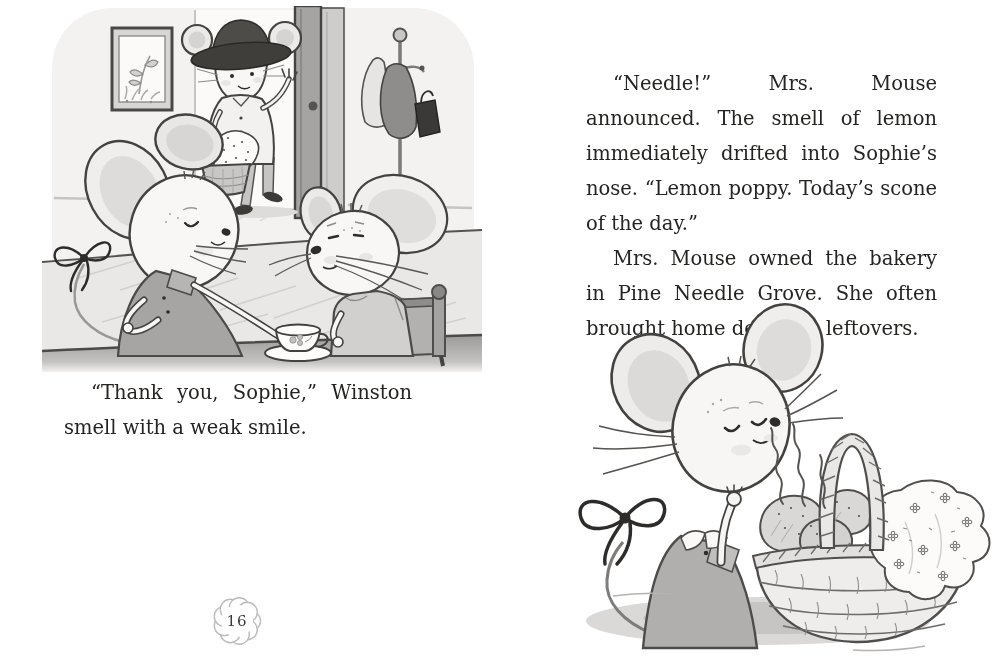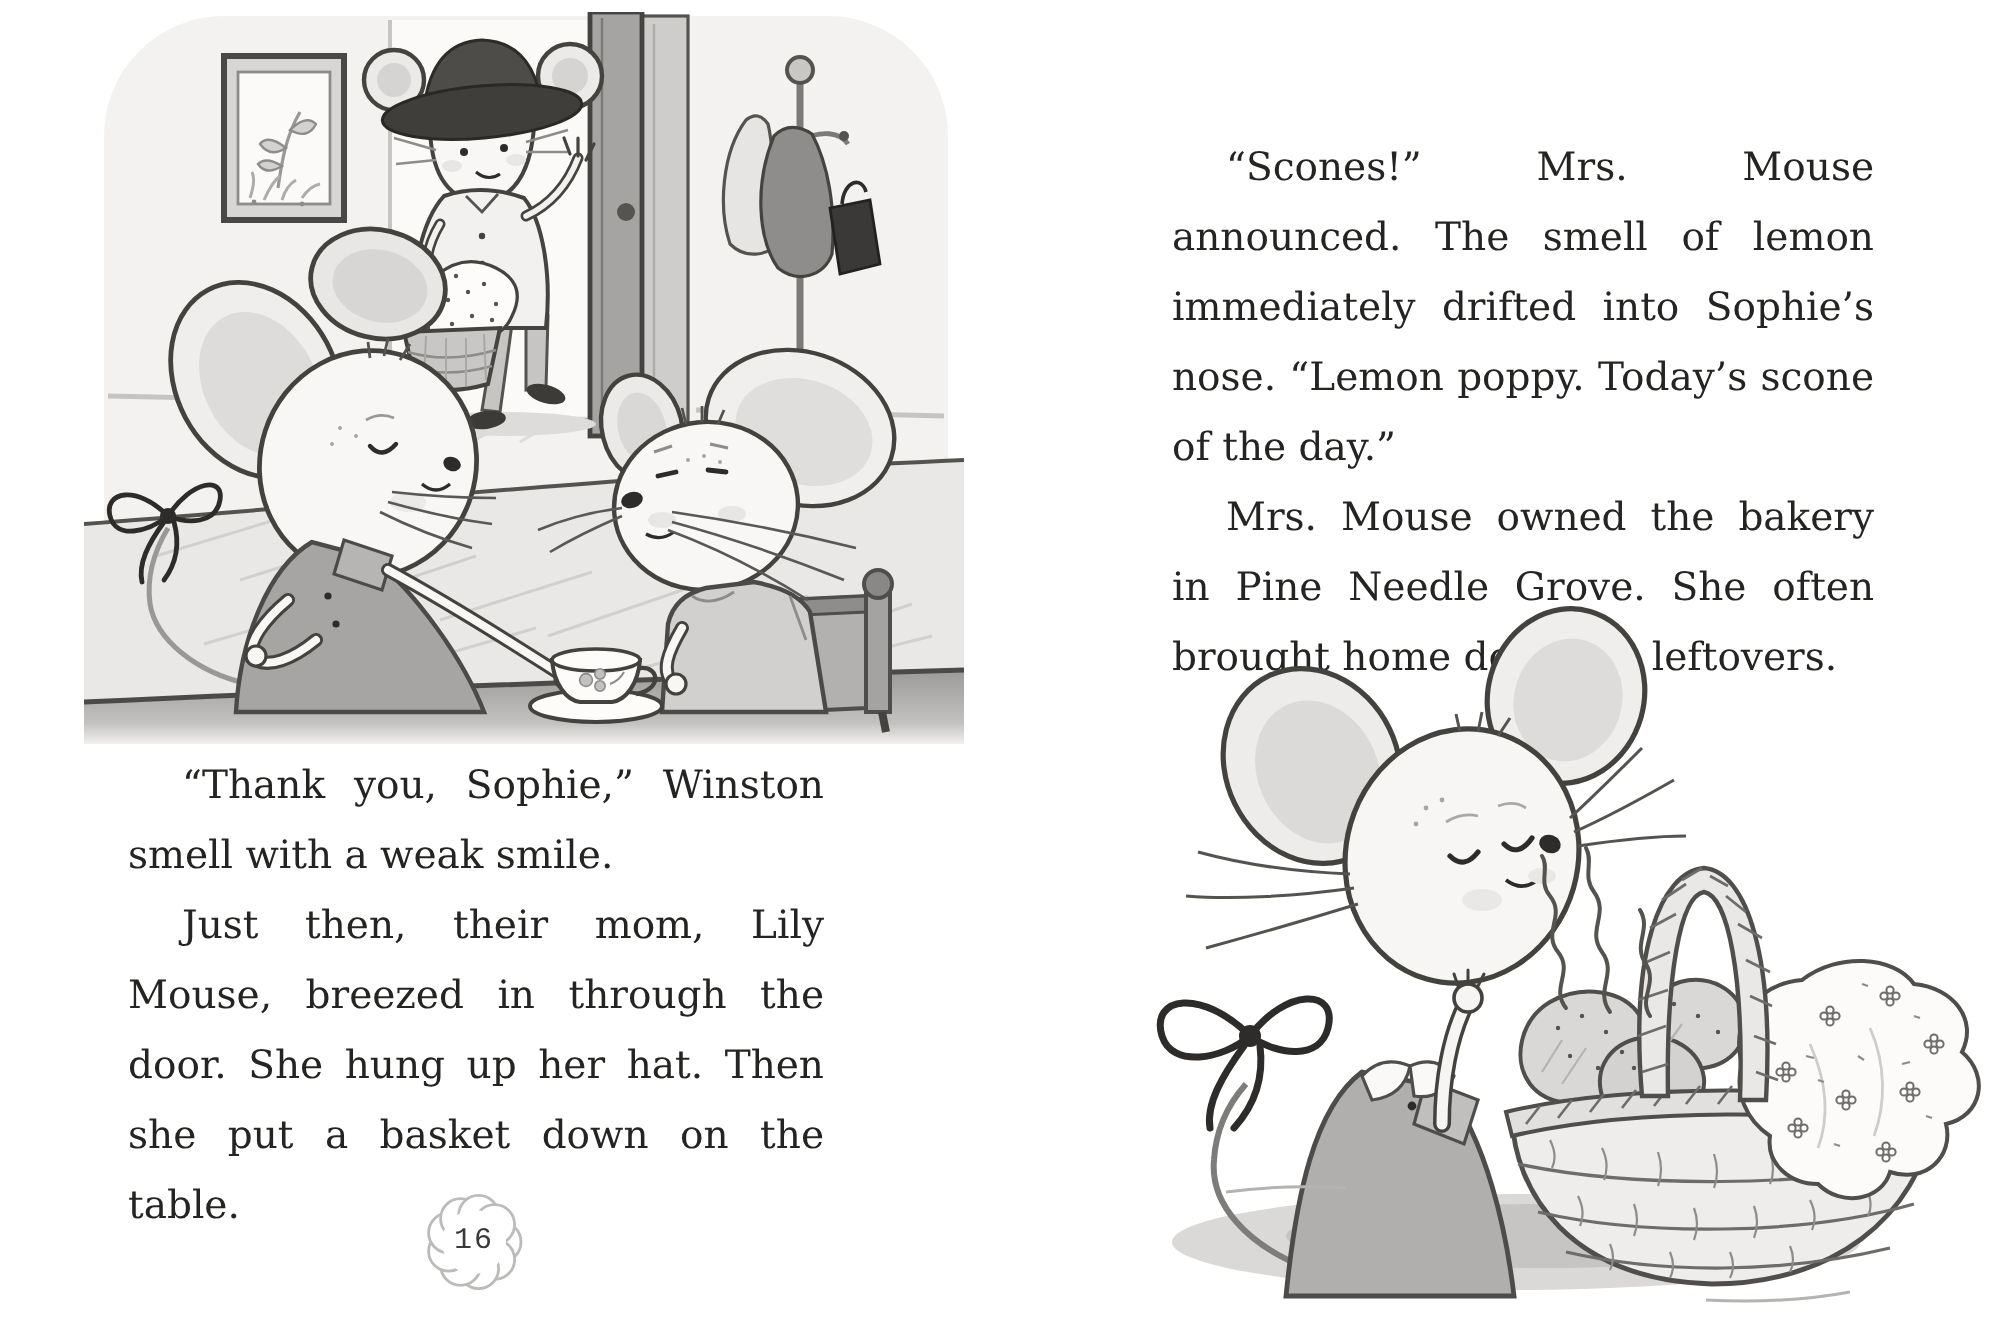--- a/index.html
+++ b/index.html
@@ -13,21 +13,21 @@
   .illus-left{left:42px;top:6px;width:440px;height:366px;}
   .illus-right{left:553px;top:296px;width:442px;height:366px;}
   .text-col{position:absolute;color:#242422;font-size:19.5px;line-height:35px;}
   .text-col p{margin:0;text-indent:27px;text-align:justify;}
   .text-left{left:64px;top:375px;width:348px;}
   .text-right{left:586px;top:66px;width:351px;}
   .pagenum-wrap{position:absolute;left:212px;top:596px;width:50px;height:50px;}
   .pagenum-wrap svg{position:absolute;inset:0;}
   .pagenum{
     position:absolute;inset:0;text-align:center;line-height:50px;
-    font-size:15px;color:#3a3a38;letter-spacing:1px;font-family:Liberation Mono, monospace;
+    font-size:15px;color:#3a3a38;letter-spacing:1px;
   }
 </style>
 </head>
 <body>
 
 <div class="spread">
 
   <figure class="illus illus-left">
     <svg viewBox="0 0 440 366" width="440" height="366" xmlns="http://www.w3.org/2000/svg">
       <defs>
@@ -216,21 +216,20 @@
             <circle cx="258" cy="331" r="2.6"></circle>
             <circle cx="258" cy="337" r="2.6"></circle>
         </g>
         <path d="M263 336 q5 -2 7 -6" stroke="#8e8c8a" stroke-width="1" fill="none"></path>
       </g>
     </svg>
   </figure>
 
   <div class="text-col text-left">
     <p>“Thank you, Sophie,” Winston smell with a weak smile.</p>
-    <p>Just then, their mom, Lily Mouse, breezed in through the door. She hung up her hat. Then she put a basket down on the table.</p>
   </div>
 
   <div class="pagenum-wrap">
     <svg viewBox="0 0 50 50" width="50" height="50">
       <g fill="#ffffff" stroke="#bdbbb9" stroke-width="1.4">
         <circle cx="38.5" cy="25" r="10"></circle>
           <circle cx="35.3" cy="33.7" r="10"></circle>
         <circle cx="27.3" cy="38.3" r="10"></circle>
           <circle cx="18.3" cy="36.7" r="10"></circle>
         <circle cx="12.3" cy="29.6" r="10"></circle>
@@ -238,21 +237,21 @@
         <circle cx="18.3" cy="13.3" r="10"></circle>
           <circle cx="27.3" cy="11.7" r="10"></circle>
         <circle cx="35.3" cy="16.3" r="10"></circle>
       </g>
       <circle cx="25" cy="25" r="16" fill="#ffffff"></circle>
     </svg>
     <div class="pagenum">16</div>
   </div>
 
   <div class="text-col text-right">
-    <p>“Scones!” Mrs. Mouse announced. The smell of lemon immediately drifted into Sophie’s nose. “Lemon poppy. Today’s scone of the day.”</p>
+    <p>“Needle!” Mrs. Mouse announced. The smell of lemon immediately drifted into Sophie’s nose. “Lemon poppy. Today’s scone of the day.”</p>
     <p>Mrs. Mouse owned the bakery in Pine Needle Grove. She often brought home delicious leftovers.</p>
   </div>
 
   <figure class="illus illus-right">
     <svg viewBox="0 0 442 366" width="442" height="366" xmlns="http://www.w3.org/2000/svg">
 
       <g>
         <ellipse cx="205" cy="325" rx="172" ry="24" fill="#dbd9d7"></ellipse>
         <ellipse cx="218" cy="322" rx="128" ry="16" fill="#c7c5c3"></ellipse>
       </g>

